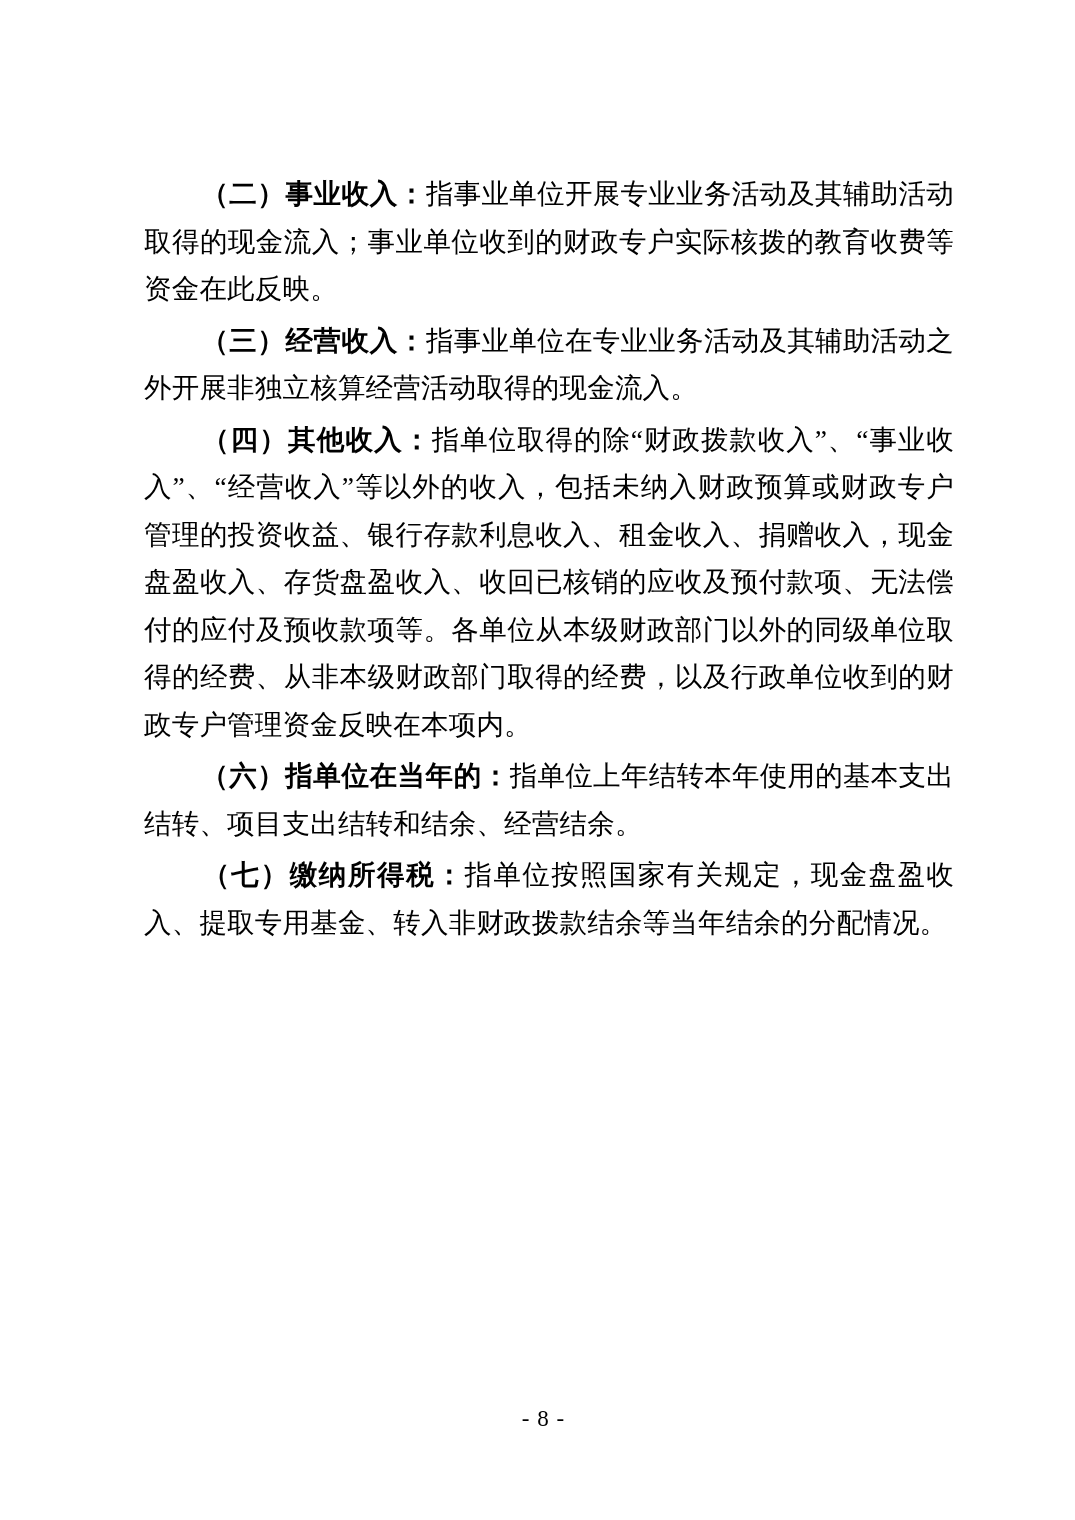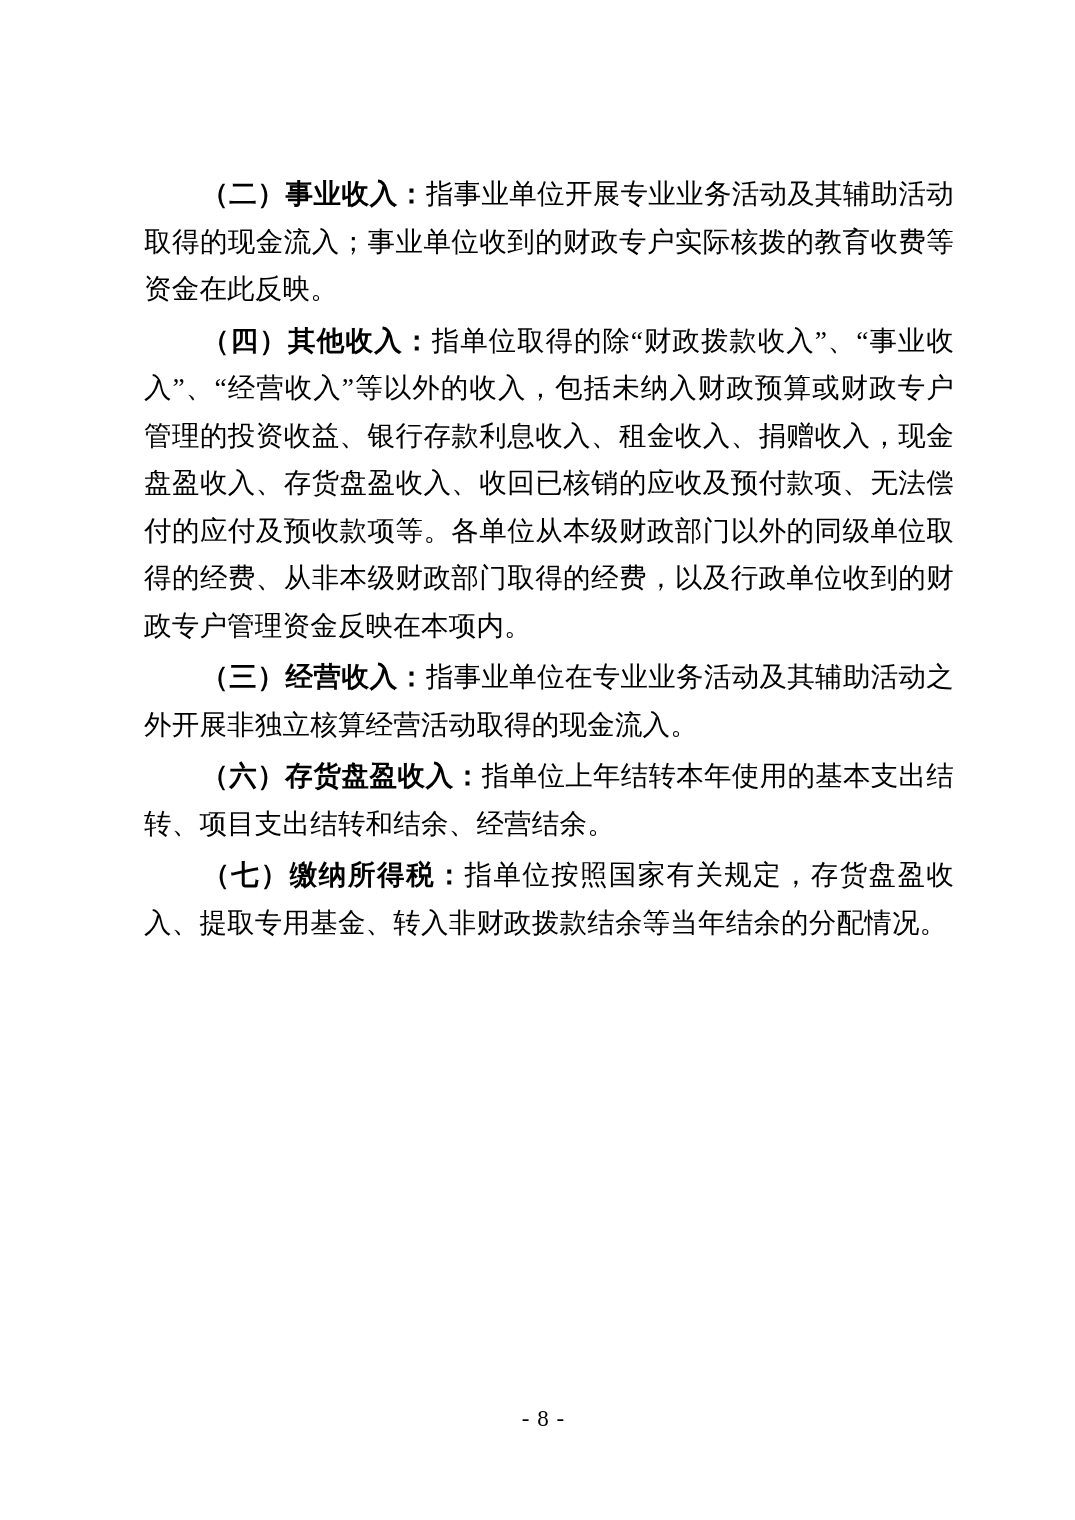--- a/index.html
+++ b/index.html
@@ -63,32 +63,32 @@
 <body>
 
 <div class="page">
   <div class="doc-body">
 
     <p class="para">
       <span class="first-line-indent"></span><span class="lead">（二）事业收入：</span><span class="body-text">指事业单位开展专业业务活动及其辅助活动取得的现金流入；事业单位收到的财政专户实际核拨的教育收费等资金在此反映。</span>
     </p>
 
     <p class="para">
-      <span class="first-line-indent"></span><span class="lead">（四）其他收入：</span><span class="body-text">指单位取得的除“财政拨款收入”、“事业收入”、“经营收入”等以外的收入，包括未纳入财政预算或财政专户管理的投资收益、银行存款利息收入、租金收入、捐赠收入，现金盘盈收入、存货盘盈收入、收回已核销的应收及预付款项、无法偿付的应付及预收款项等。各单位从本级财政部门以外的同级单位取得的经费、从非本级财政部门取得的经费，以及行政单位收到的财政专户管理资金反映在本项内。</span>
+      <span class="first-line-indent"></span><span class="lead">（三）经营收入：</span><span class="body-text">指事业单位在专业业务活动及其辅助活动之外开展非独立核算经营活动取得的现金流入。</span>
     </p>
 
     <p class="para">
-      <span class="first-line-indent"></span><span class="lead">（三）经营收入：</span><span class="body-text">指事业单位在专业业务活动及其辅助活动之外开展非独立核算经营活动取得的现金流入。</span>
+      <span class="first-line-indent"></span><span class="lead">（四）其他收入：</span><span class="body-text">指单位取得的除“财政拨款收入”、“事业收入”、“经营收入”等以外的收入，包括未纳入财政预算或财政专户管理的投资收益、银行存款利息收入、租金收入、捐赠收入，现金盘盈收入、存货盘盈收入、收回已核销的应收及预付款项、无法偿付的应付及预收款项等。各单位从本级财政部门以外的同级单位取得的经费、从非本级财政部门取得的经费，以及行政单位收到的财政专户管理资金反映在本项内。</span>
     </p>
 
 
     <p class="para">
-      <span class="first-line-indent"></span><span class="lead">（六）存货盘盈收入：</span><span class="body-text">指单位上年结转本年使用的基本支出结转、项目支出结转和结余、经营结余。</span>
+      <span class="first-line-indent"></span><span class="lead">（六）指单位在当年的：</span><span class="body-text">指单位上年结转本年使用的基本支出结转、项目支出结转和结余、经营结余。</span>
     </p>
 
     <p class="para">
-      <span class="first-line-indent"></span><span class="lead">（七）缴纳所得税：</span><span class="body-text">指单位按照国家有关规定，存货盘盈收入、提取专用基金、转入非财政拨款结余等当年结余的分配情况。</span>
+      <span class="first-line-indent"></span><span class="lead">（七）缴纳所得税：</span><span class="body-text">指单位按照国家有关规定，现金盘盈收入、提取专用基金、转入非财政拨款结余等当年结余的分配情况。</span>
     </p>
 
   </div>
 
   <div class="footer">- 8 -</div>
 </div>
 
 </body></html>

